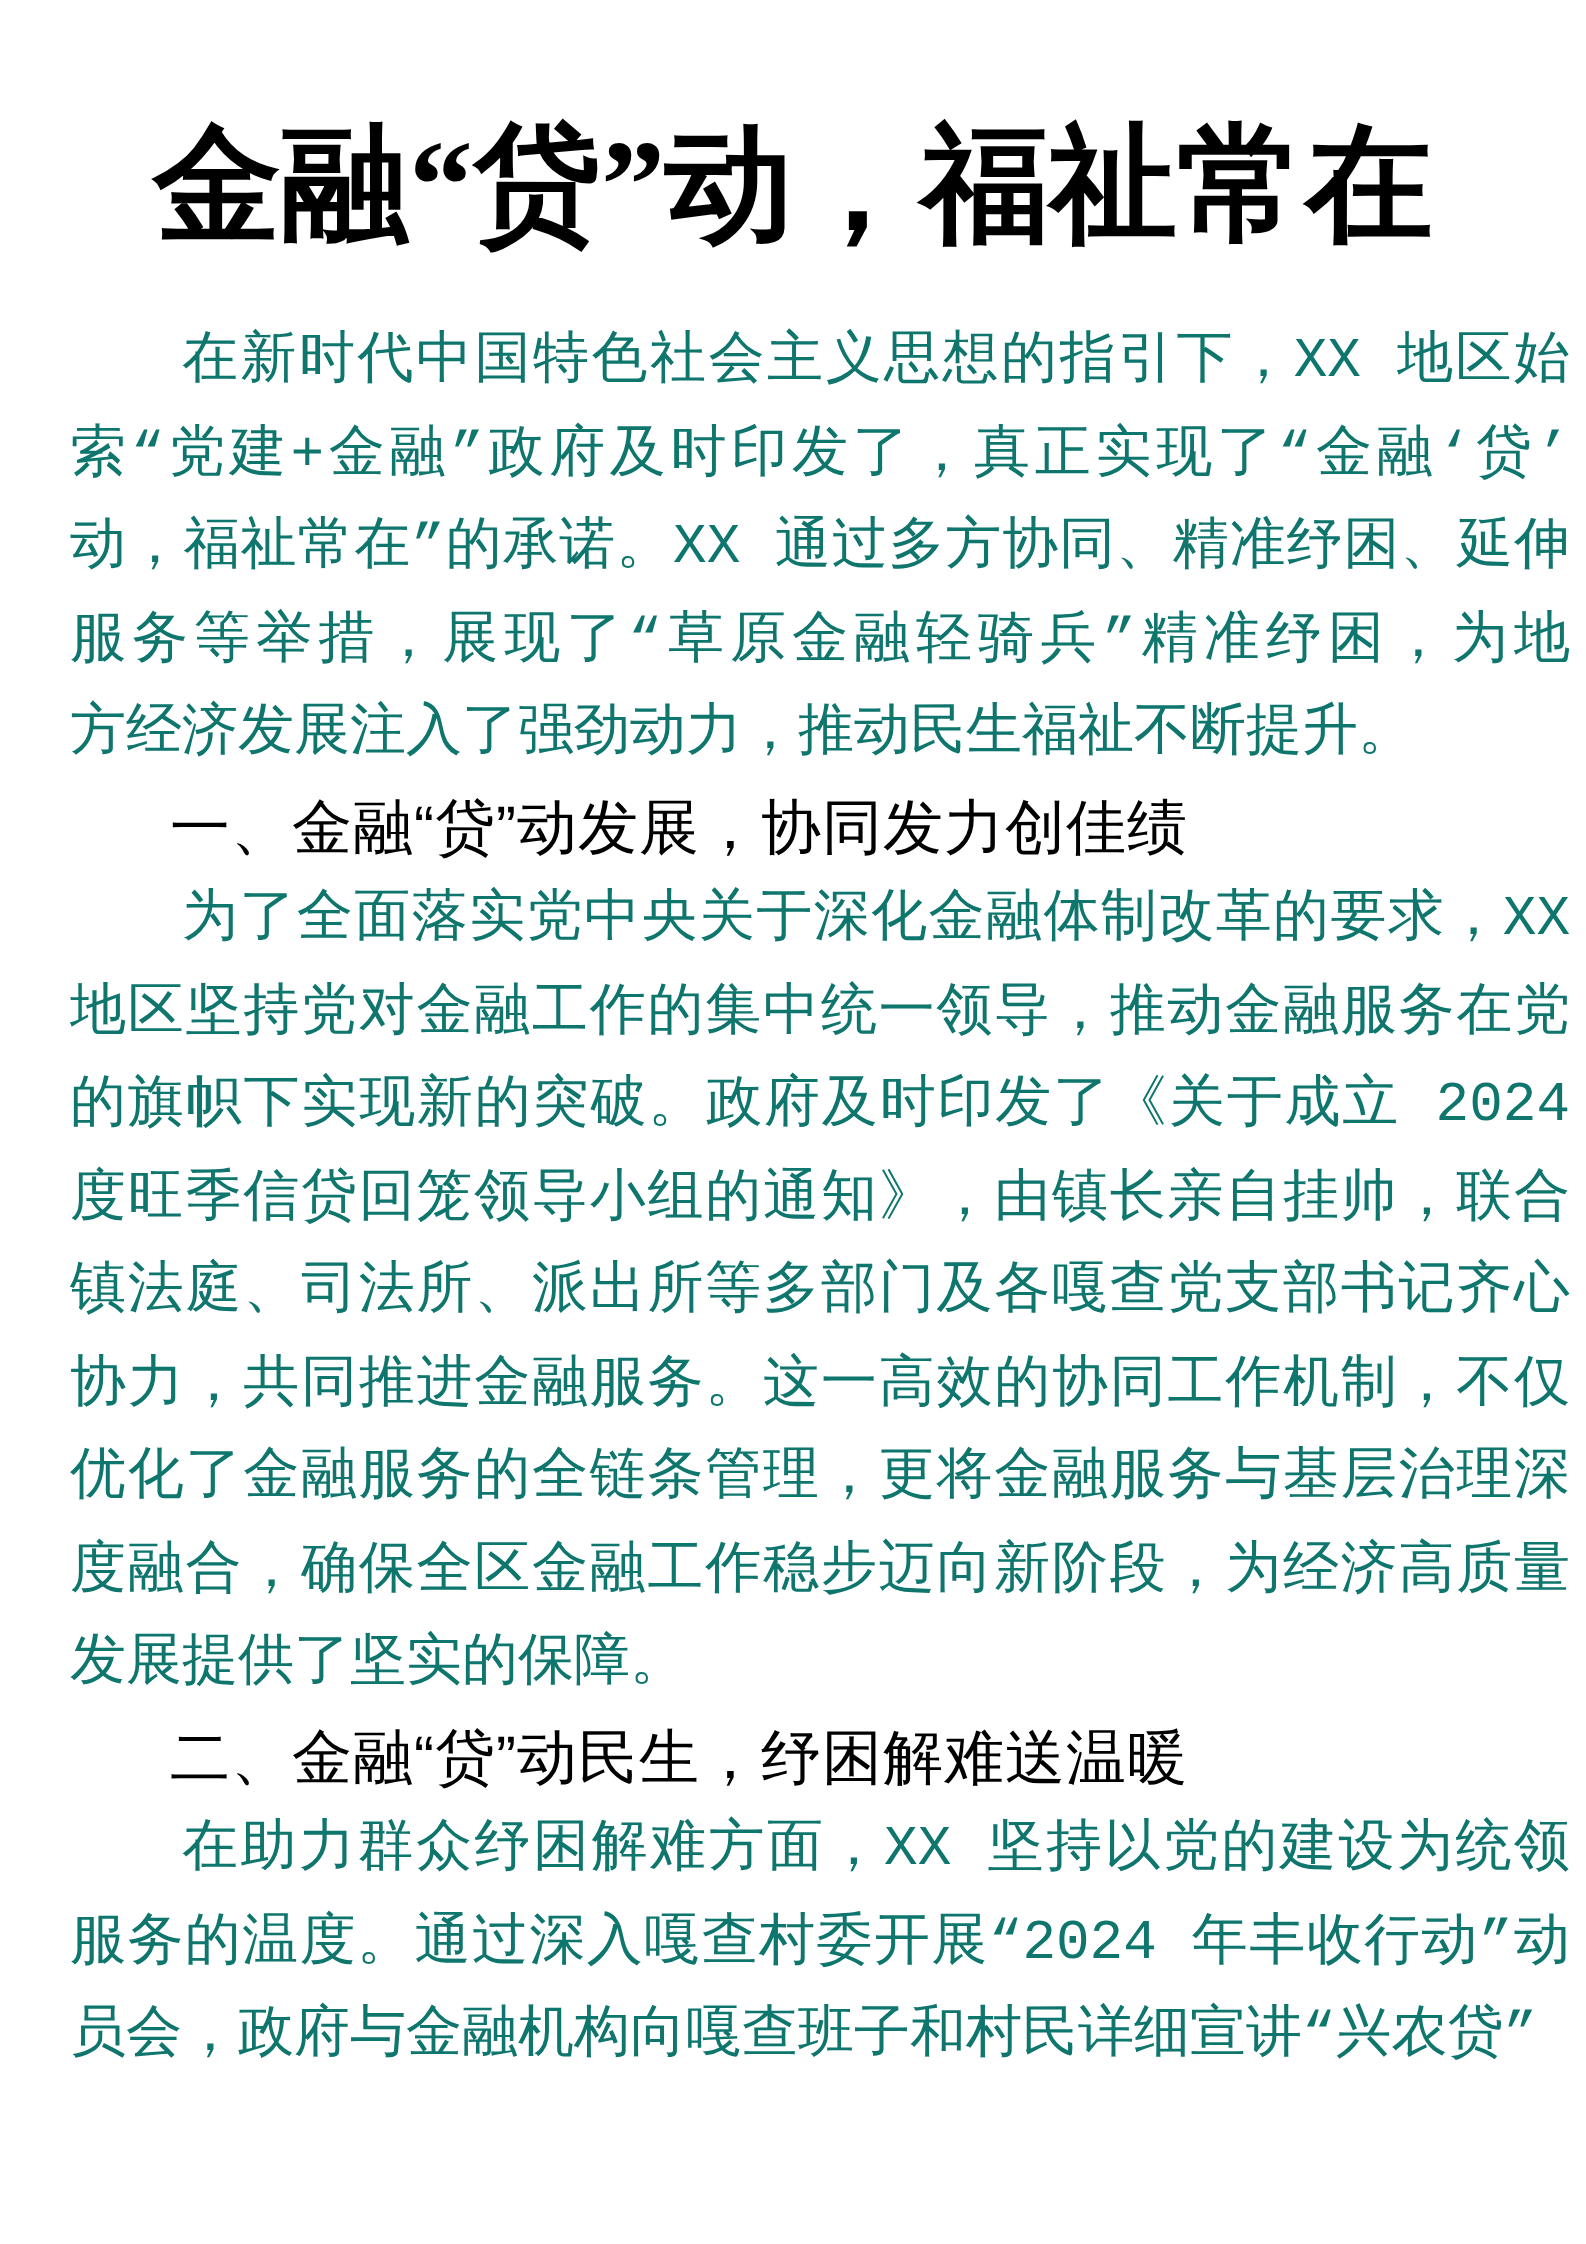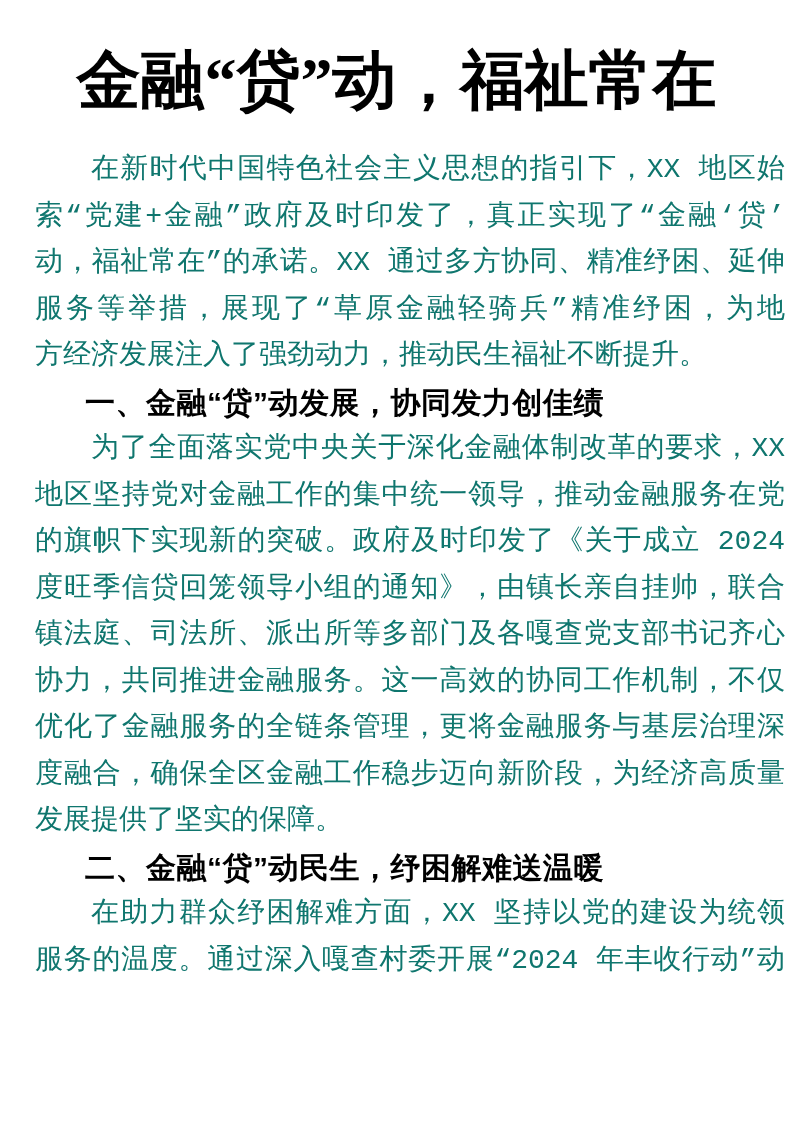--- a/index.html
+++ b/index.html
@@ -10,21 +10,21 @@
   .page {
     position: relative;
     width: 793px;
     height: 1122px;
     background: #ffffff;
     color: #000000;
     overflow: hidden;
     box-sizing: border-box;
   }
   .doc-title {
-    margin: 0;
+    margin: 12px;
     padding-top: 44px;
     font-family: "Liberation Serif", "DejaVu Serif", serif;
     font-weight: 900;
     font-size: 64px;
     line-height: 73px;
     text-align: center;
     letter-spacing: 0px;
     white-space: nowrap;
     color: #000000;
   }
@@ -46,21 +46,21 @@
   }
   .line.para-first {
     padding-left: 56px;
   }
   .line.para-last {
     text-align: center;
     text-align-last: left;
   }
   .heading {
     font-family: "Liberation Sans", "DejaVu Sans", sans-serif;
-    font-weight: 700;
+    font-weight: 400;
     font-size: 30px;
     height: 46.5px;
     line-height: 46.5px;
     padding-left: 50px;
     letter-spacing: 0.5px;
     color: #000000;
     white-space: nowrap;
     overflow: hidden;
   }
 </style>
@@ -81,14 +81,15 @@
       <div class="line">的旗帜下实现新的突破。政府及时印发了《关于成立 2024 年</div>
       <div class="line">度旺季信贷回笼领导小组的通知》，由镇长亲自挂帅，联合</div>
       <div class="line">镇法庭、司法所、派出所等多部门及各嘎查党支部书记齐心</div>
       <div class="line">协力，共同推进金融服务。这一高效的协同工作机制，不仅</div>
       <div class="line">优化了金融服务的全链条管理，更将金融服务与基层治理深</div>
       <div class="line">度融合，确保全区金融工作稳步迈向新阶段，为经济高质量</div>
       <div class="line para-last">发展提供了坚实的保障。</div>
       <div class="heading">二、金融“贷”动民生，纾困解难送温暖</div>
       <div class="line para-first">在助力群众纾困解难方面，XX 坚持以党的建设为统领</div>
       <div class="line">服务的温度。通过深入嘎查村委开展“2024 年丰收行动”动</div>
+      <div class="line para-last">员会，政府与金融机构向嘎查班子和村民详细宣讲“兴农贷”</div>
     </div>
 </div>
 
 </body></html>

